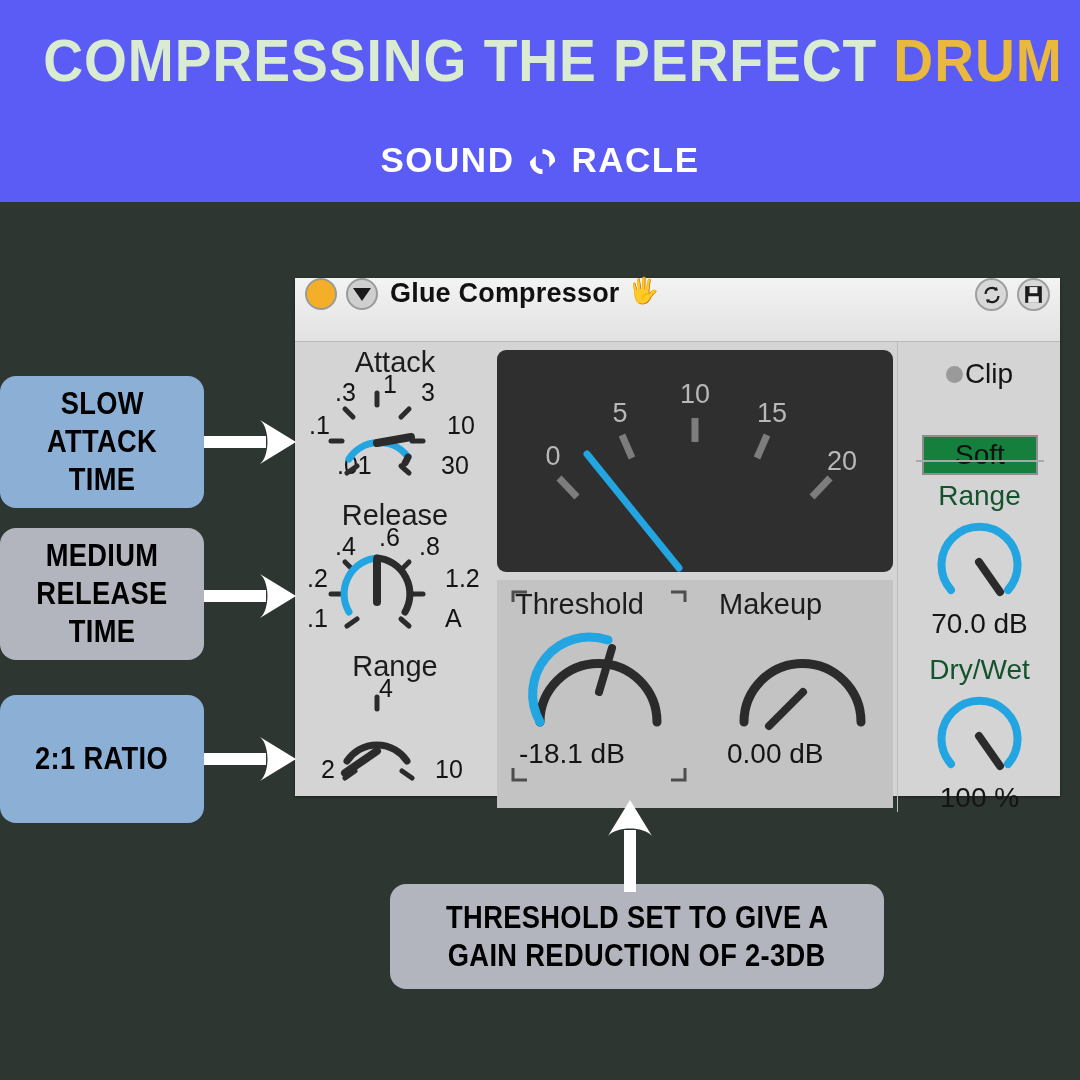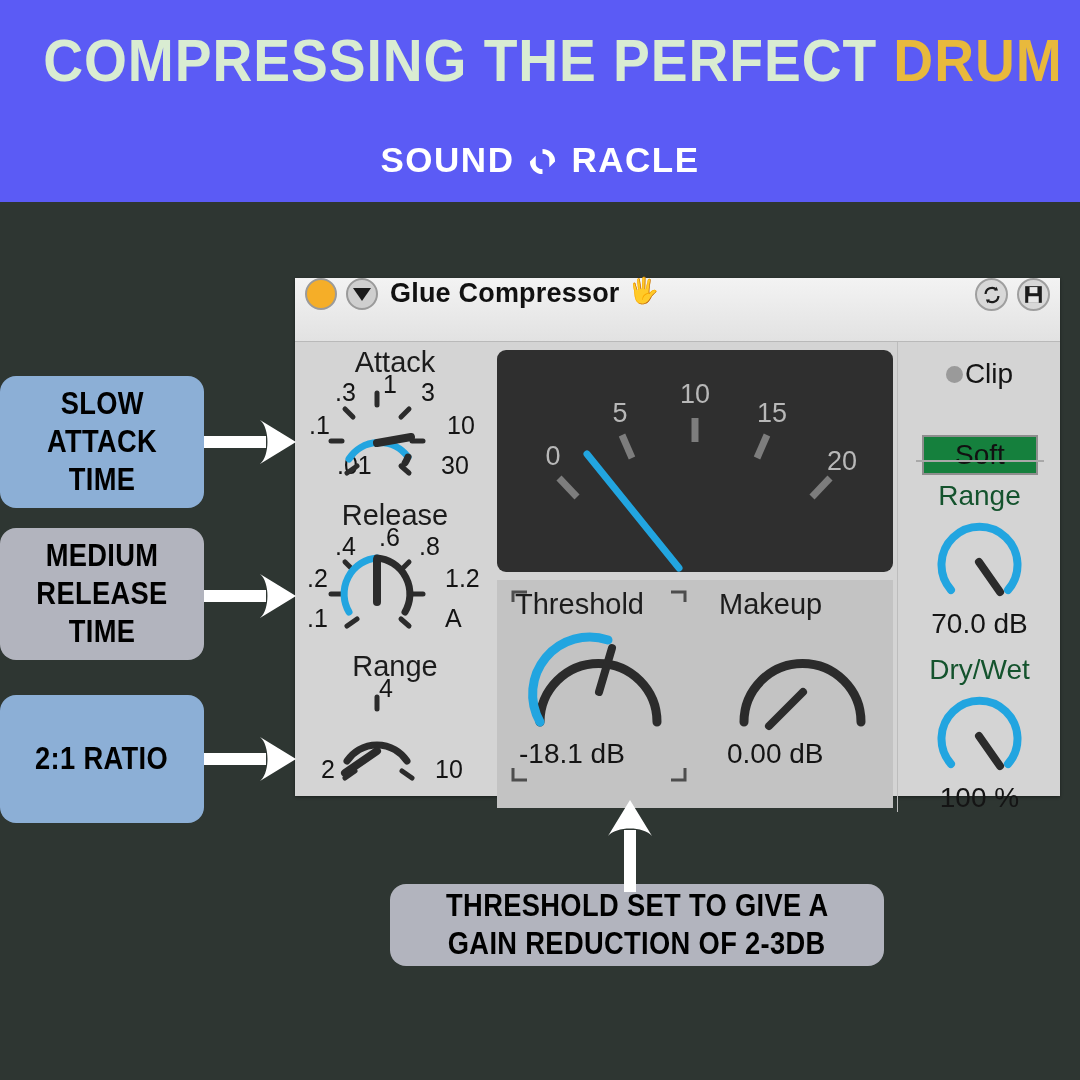--- a/index.html
+++ b/index.html
@@ -357,21 +357,21 @@
 
 <div class="callout c-gray" style="left:0px; top:528px; width:204px; height:132px; font-size:31px;">
   <span class="ln">MEDIUM</span>
   <span class="ln">RELEASE TIME</span>
 </div>
 
 <div class="callout c-blue" style="left:0px; top:695px; width:204px; height:128px; font-size:31px;">
   <span class="ln">2:1 RATIO</span>
 </div>
 
-<div class="callout c-gray" style="left:390px; top:884px; width:494px; height:82px; font-size:31px;">
+<div class="callout c-gray" style="left:390px; top:884px; width:494px; height:105px; font-size:31px;">
   <span class="ln">THRESHOLD SET TO GIVE A</span>
   <span class="ln">GAIN REDUCTION OF 2-3DB</span>
 </div>
 
 <svg class="arrow" style="left:204px; top:416px; width:96px; height:52px;" viewBox="0 0 96 52">
   <rect x="0" y="20" width="62" height="12" fill="#ffffff"></rect>
   <path d="M56 4 L92 26 L56 48 C66 40 66 12 56 4 Z" fill="#ffffff"></path>
 </svg>
 
 <svg class="arrow" style="left:204px; top:570px; width:96px; height:52px;" viewBox="0 0 96 52">

